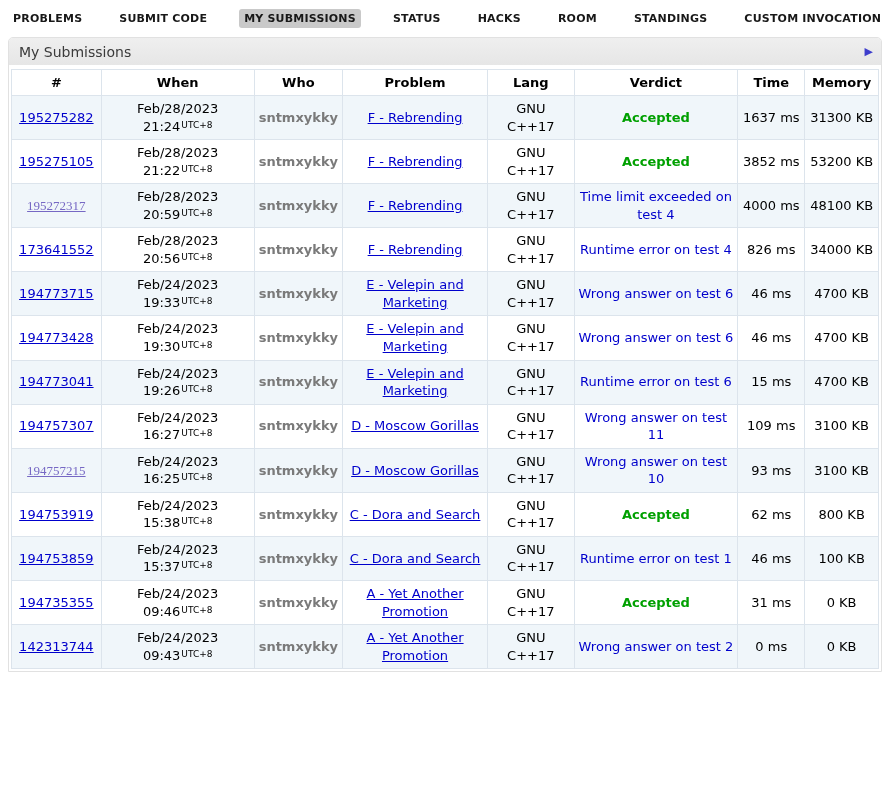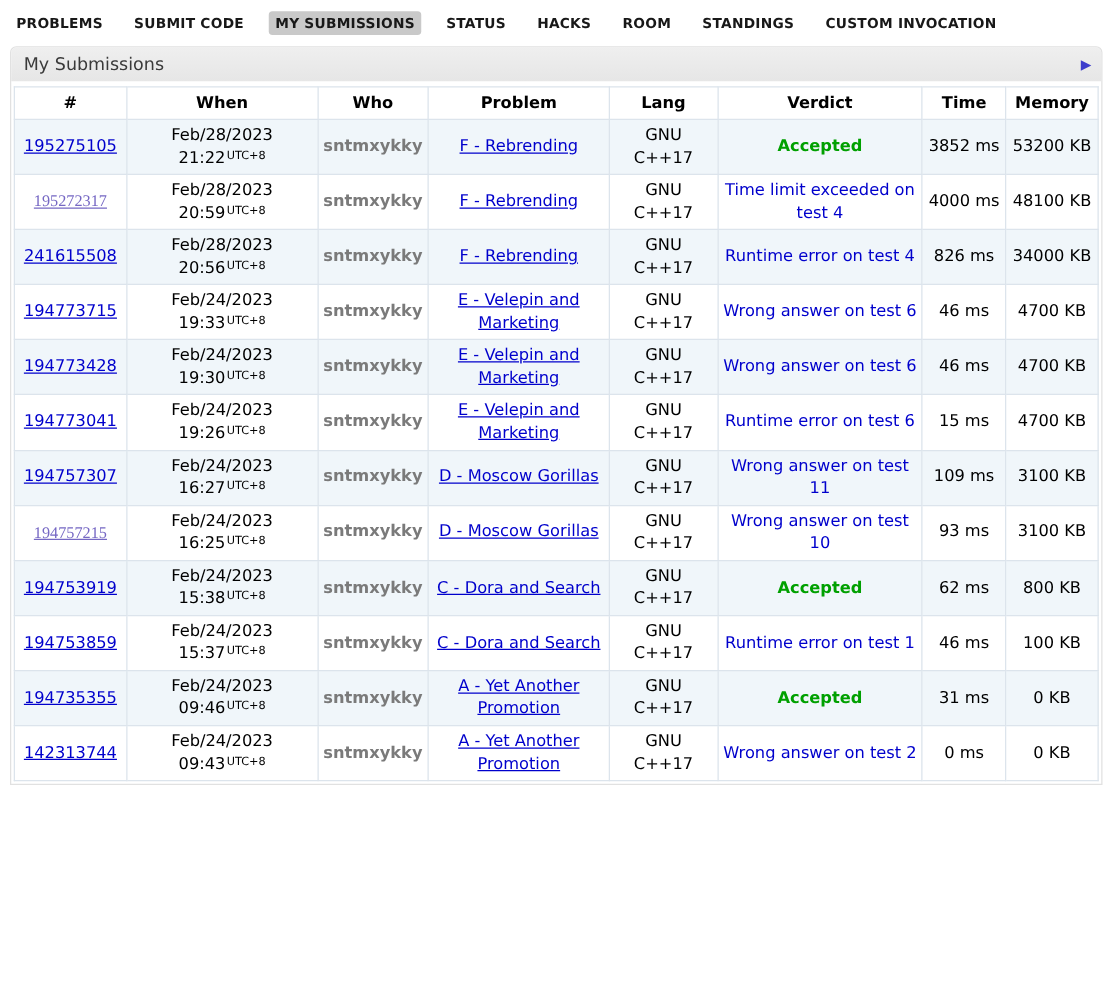--- a/index.html
+++ b/index.html
@@ -20,21 +20,21 @@
     width:890px;
     font-family:"DejaVu Sans","Liberation Sans",sans-serif;
     color:#000;
   }
 
   
   .topnav{
     padding:9px 8px 7px 8px;
     display:flex;
     align-items:center;
-    gap:15px;
+    gap:27px;
     flex-wrap:nowrap;
   }
   .nav-item{
     font-size:11px;
     font-weight:bold;
     color:#181818;
     text-decoration:none;
     letter-spacing:.2px;
     white-space:nowrap;
     cursor:pointer;
@@ -176,20 +176,33 @@
           <th>Who</th>
           <th>Problem</th>
           <th>Lang</th>
           <th>Verdict</th>
           <th>Time</th>
           <th>Memory</th>
         </tr>
       </thead>
       <tbody>
           <tr>
+            <td><a class="idlink">195275282</a></td>
+            <td>
+              <div class="when-date">Feb/28/2023</div>
+              <div class="when-time">21:24<span class="tz">UTC+8</span></div>
+            </td>
+            <td><a class="userlink">sntmxykky</a></td>
+            <td><a class="problemlink">F - Rebrending</a></td>
+            <td>GNU C++17</td>
+            <td><span class="verdict-accepted">Accepted</span></td>
+            <td>1637 ms</td>
+            <td>31300 KB</td>
+          </tr>
+          <tr>
             <td><a class="idlink">195275105</a></td>
             <td>
               <div class="when-date">Feb/28/2023</div>
               <div class="when-time">21:22<span class="tz">UTC+8</span></div>
             </td>
             <td><a class="userlink">sntmxykky</a></td>
             <td><a class="problemlink">F - Rebrending</a></td>
             <td>GNU C++17</td>
             <td><span class="verdict-accepted">Accepted</span></td>
             <td>3852 ms</td>
@@ -202,21 +215,21 @@
               <div class="when-time">20:59<span class="tz">UTC+8</span></div>
             </td>
             <td><a class="userlink">sntmxykky</a></td>
             <td><a class="problemlink">F - Rebrending</a></td>
             <td>GNU C++17</td>
             <td><span class="verdict-rejected">Time limit exceeded on test 4</span></td>
             <td>4000 ms</td>
             <td>48100 KB</td>
           </tr>
           <tr>
-            <td><a class="idlink">241615508</a></td>
+            <td><a class="idlink">173641552</a></td>
             <td>
               <div class="when-date">Feb/28/2023</div>
               <div class="when-time">20:56<span class="tz">UTC+8</span></div>
             </td>
             <td><a class="userlink">sntmxykky</a></td>
             <td><a class="problemlink">F - Rebrending</a></td>
             <td>GNU C++17</td>
             <td><span class="verdict-rejected">Runtime error on test 4</span></td>
             <td>826 ms</td>
             <td>34000 KB</td>

